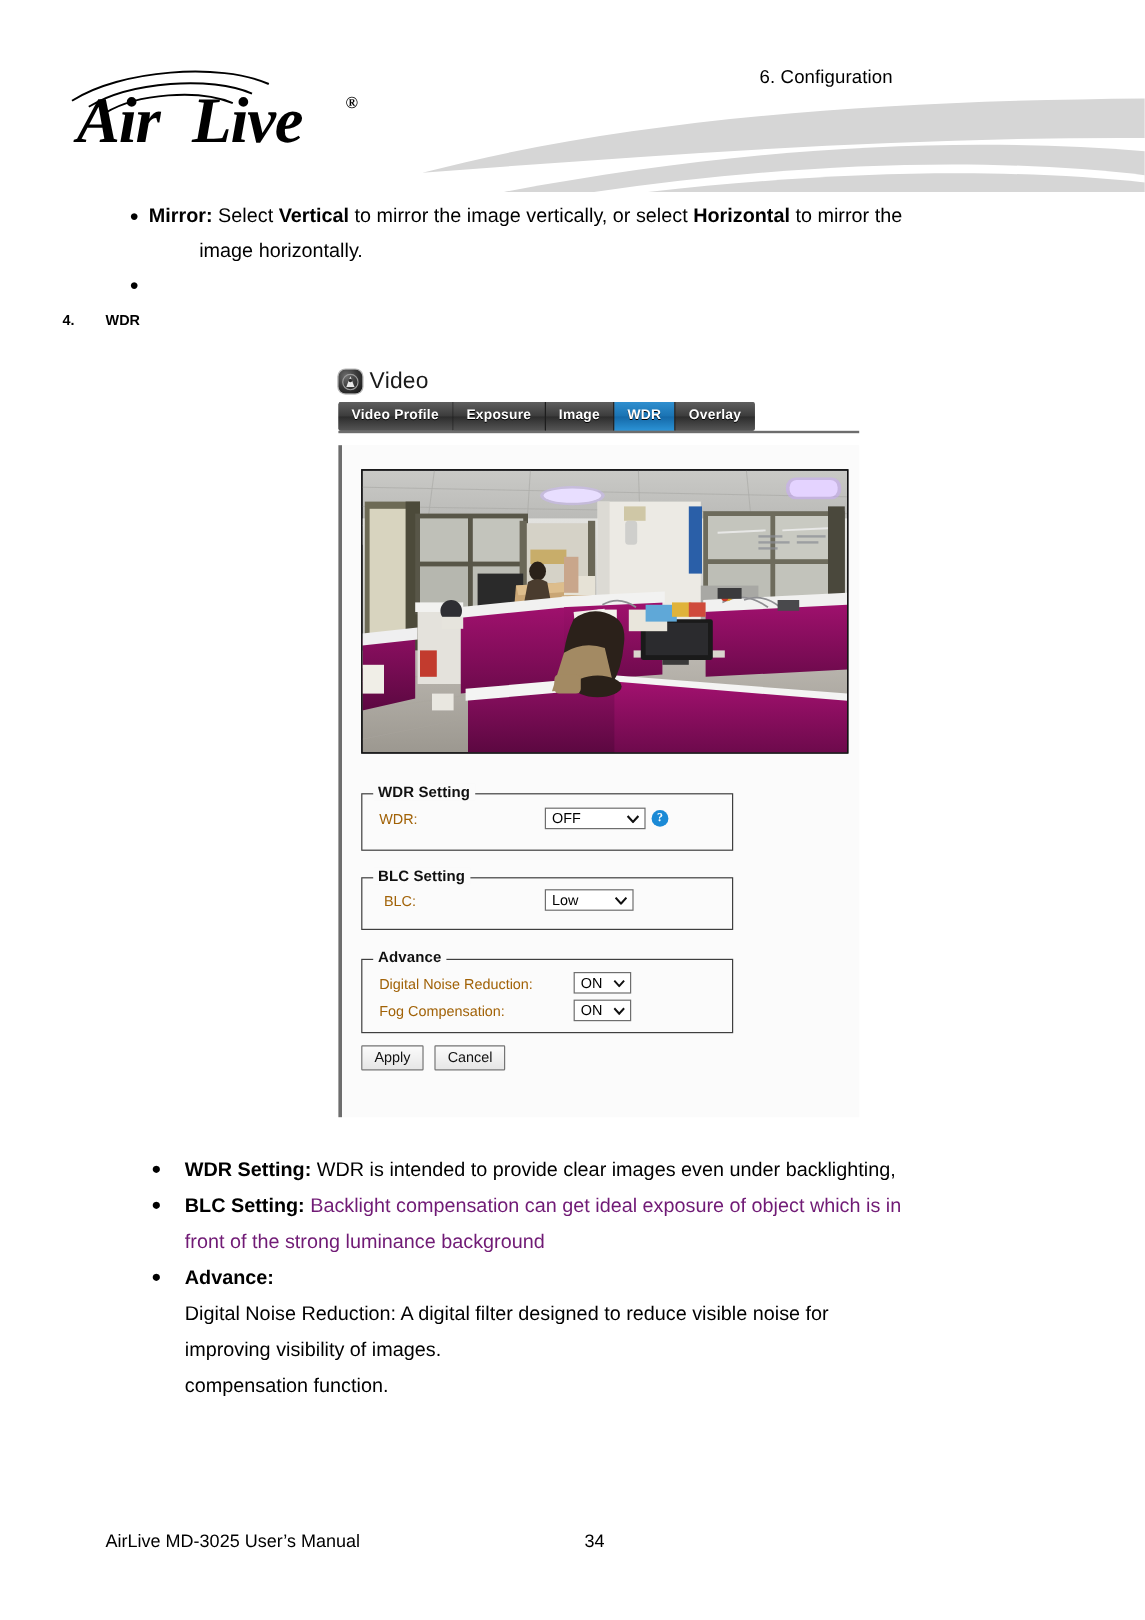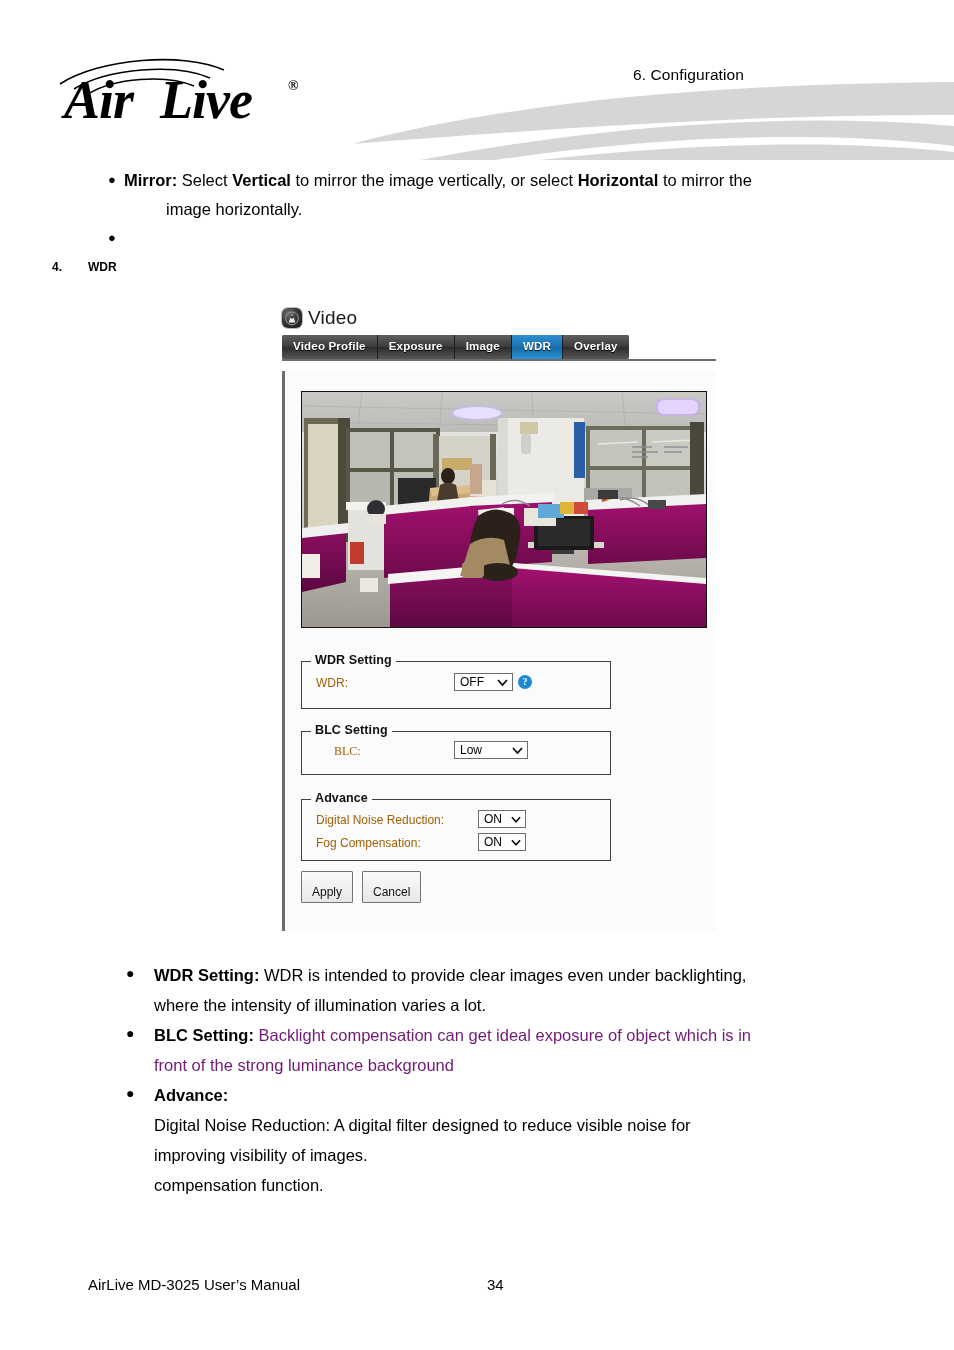--- a/index.html
+++ b/index.html
@@ -14,21 +14,21 @@
     overflow:hidden;
   }
 
   
   .page-header { position:absolute; top:0; left:0; width:834px; height:160px; }
   .header-swoosh { position:absolute; top:0; left:0; width:954px; height:160px; }
 
   .logo { position:absolute; left:52px; top:52px; width:300px; height:75px; }
 
   .header-chapter {
-    position:absolute; right:90px; top:66px;
+    position:absolute; right:90px; top:56px;
     font-size:15.5px; letter-spacing:.1px; white-space:nowrap;
   }
 
   
   .doc-body { position:absolute; left:0; top:160px; width:954px; }
 
   .bullet-row { display:flex; align-items:flex-start; }
   .b-dot {
     font-size:13px; line-height:1; margin-top:7px;
     flex:0 0 auto;
@@ -138,21 +138,21 @@
     font-size:10px; font-weight:bold; line-height:14px; text-align:center;
     margin-left:5px; flex:0 0 auto;
     font-family:"Liberation Serif", serif;
   }
 
   .btn-row { position:absolute; left:16px; top:588px; display:flex; gap:9px; }
   .btn {
     border:1px solid #747474;
     background:linear-gradient(#fbfbfb, #e6e6e6);
     font-size:12px; color:#111;
-    padding:13px 10px 3px; min-width:52px; text-align:left;
+    padding:2px 10px 3px; min-width:52px; text-align:left;
     border-radius:1px;
   }
 
   
   .lower { position:absolute; left:0; top:960px; width:954px; }
   .lvl2 { margin-left:126px; width:760px; display:flex; align-items:flex-start; }
   .lvl2 .b-dot { width:28px; font-size:14px; margin-top:6px; }
   .lvl2 .b-text { font-size:16.5px; line-height:30px; }
   .muted { color:#701a75; }
   .sub-lines { margin-left:154px; width:740px; font-size:16.5px; line-height:30px; }
@@ -393,35 +393,35 @@
           <rect x="0" y="162" width="18" height="24" fill="#f0eee7"></rect>
         </svg>
       </div>
 
       <div class="fs" style="left:16px; top:290px; width:310px; height:48px;">
         <span class="fs-legend">WDR Setting</span>
         <div class="fs-row" style="left:14px; top:14px;">
           <span class="fs-label">WDR:</span>
         </div>
         <div class="fs-row" style="left:152px; top:11px;">
-          <span class="sel" style="width:59px;">
+          <span class="sel" style="width:84px;">
             <span>OFF</span>
             <span class="caret">
               <svg width="11" height="7" viewBox="0 0 11 7">
                   <path d="M1,1 L5.5,6 L10,1" fill="none" stroke="#111" stroke-width="1.8"></path>
                 </svg>
             </span>
           </span>
           <span class="help-icon">?</span>
         </div>
       </div>
 
       <div class="fs" style="left:16px; top:360px; width:310px; height:44px;">
         <span class="fs-legend">BLC Setting</span>
-        <div class="fs-row" style="left:32px; top:12px;font-family:Liberation Serif, serif;">
+        <div class="fs-row" style="left:18px; top:12px;">
           <span class="fs-label">BLC:</span>
         </div>
         <div class="fs-row" style="left:152px; top:9px;">
           <span class="sel" style="width:74px;">
             <span>Low</span>
             <span class="caret">
               <svg width="11" height="7" viewBox="0 0 11 7">
                   <path d="M1,1 L5.5,6 L10,1" fill="none" stroke="#111" stroke-width="1.8"></path>
                 </svg>
             </span>
@@ -467,21 +467,20 @@
     </div>
   </div>
 </div>
 
 <div class="lower">
 
   <div class="bullet-row lvl2">
     <span class="b-dot">●</span>
     <span class="b-text">
       <b>WDR Setting:</b><span> WDR is intended to provide clear images even under backlighting,</span>
-      <span style="display:block;">where the intensity of illumination varies a lot.</span>
     </span>
   </div>
 
   <div class="bullet-row lvl2">
     <span class="b-dot">●</span>
     <span class="b-text">
       <b>BLC Setting:</b><span class="muted"> Backlight compensation can get ideal exposure of object which is in</span>
       <span class="muted" style="display:block;">front of the strong luminance background</span>
     </span>
   </div>

